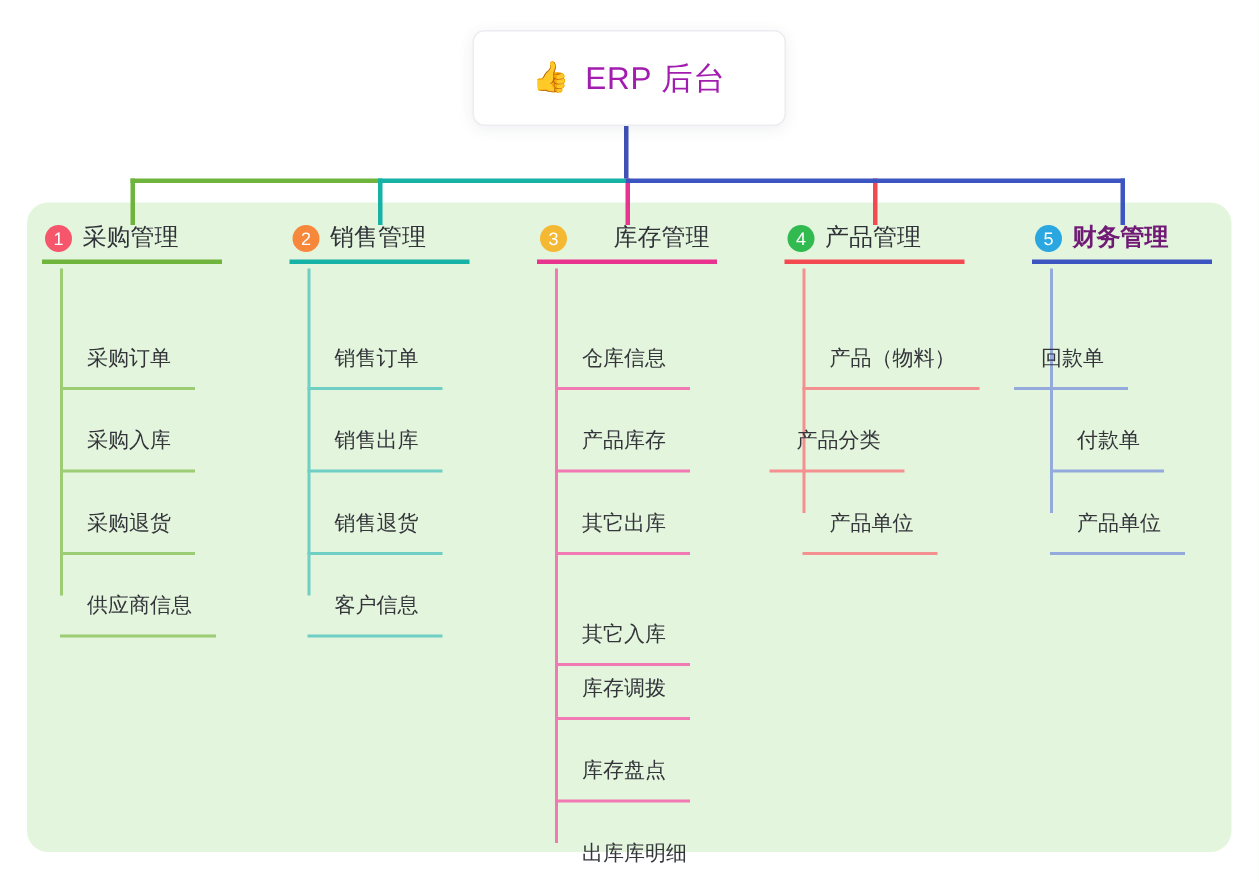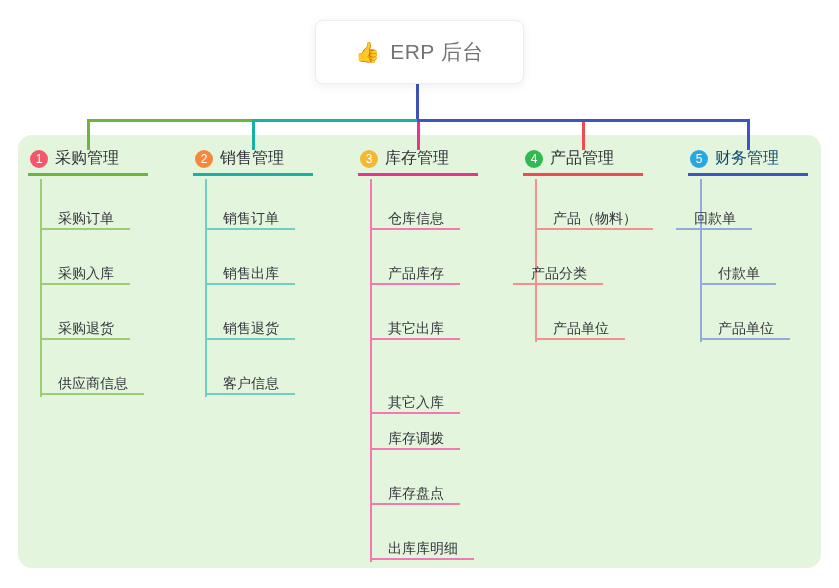--- a/index.html
+++ b/index.html
@@ -5,30 +5,30 @@
   html,body{margin:0;padding:0;background:#ffffff;}
   .canvas{position:relative;width:839px;height:588px;background:#ffffff;overflow:hidden;
           font-family:"Liberation Sans","DejaVu Sans",sans-serif;}
   .panel{position:absolute;left:18px;top:135px;width:803px;height:433px;
          border-radius:14px;background:#e4f5dd;}
   .root-card{position:absolute;left:315px;top:20px;width:207px;height:62px;
              background:#ffffff;border:1px solid #ececf1;border-radius:8px;
              box-shadow:0 2px 10px rgba(40,50,80,.08);
              display:flex;align-items:center;justify-content:center;gap:10px;z-index:5;}
   .root-icon{font-size:20px;color:#f0b42d;line-height:1;}
-  .root-title{font-size:21px;color:#737373;letter-spacing:.5px;}
+  .root-title{font-size:21px;color:#a21caf;letter-spacing:.5px;}
   .line{position:absolute;}
   .branch-header{position:absolute;height:29px;width:118px;border-bottom:3px solid;
                  display:flex;align-items:center;gap:7px;padding-left:2px;box-sizing:content-box;}
   .badge{width:18px;height:18px;border-radius:50%;color:#fff;font-size:12px;
          display:flex;align-items:center;justify-content:center;flex:0 0 auto;}
   .branch-title{font-size:16px;color:#2f3238;white-space:nowrap;}
   .child{position:absolute;height:26px;border-bottom:2px solid;
-         display:flex;align-items:flex-end;padding:0 16px 0 18px;
-         font-size:14px;color:#33353b;white-space:nowrap;width:max-content;}
+         display:flex;align-items:flex-end;padding:0 16px 10px 18px;
+         font-size:14px;color:#33353b;white-space:nowrap;width:max-content;margin-top:20px;}
 </style>
 </head>
 <body>
 
 <div class="canvas">
   <div class="panel"></div>
 
   <div class="root-card">
     <span class="root-icon">👍</span>
     <span class="root-title">ERP 后台</span>
@@ -59,40 +59,40 @@
         <span class="badge" style="background: rgb(247, 136, 59);">2</span>
         <span class="branch-title" style="color: rgb(47, 50, 56);">销售管理</span>
       </div>
       <div class="line" style="left: 205px; top: 179px; width: 2px; height: 218px; background: rgb(111, 207, 197);"></div>
       <div class="child" style="left: 205px; top: 202px; border-bottom-color: rgb(111, 207, 197); color: rgb(51, 53, 59);">销售订单</div>
       <div class="child" style="left: 205px; top: 257px; border-bottom-color: rgb(111, 207, 197); color: rgb(51, 53, 59);">销售出库</div>
       <div class="child" style="left: 205px; top: 312px; border-bottom-color: rgb(111, 207, 197); color: rgb(51, 53, 59);">销售退货</div>
       <div class="child" style="left: 205px; top: 367px; border-bottom-color: rgb(111, 207, 197); color: rgb(51, 53, 59);">客户信息</div>
       <div class="branch-header" style="left: 358px; top: 144px; border-bottom-color: rgb(233, 52, 143);">
         <span class="badge" style="background: rgb(245, 184, 50);">3</span>
-        <span class="branch-title" style="color: rgb(47, 50, 56);">库存管理</span>
+        <span class="branch-title" style="color: rgb(47, 50, 56); margin-left: 24px;">库存管理</span>
       </div>
       <div class="line" style="left: 370px; top: 179px; width: 2px; height: 383px; background: rgb(242, 122, 180);"></div>
       <div class="child" style="left: 370px; top: 202px; border-bottom-color: rgb(242, 122, 180); color: rgb(51, 53, 59);">仓库信息</div>
       <div class="child" style="left: 370px; top: 257px; border-bottom-color: rgb(242, 122, 180); color: rgb(51, 53, 59); text-align: right;">产品库存</div>
       <div class="child" style="left: 370px; top: 312px; border-bottom-color: rgb(242, 122, 180); color: rgb(51, 53, 59);">其它出库</div>
       <div class="child" style="left: 370px; top: 386px; border-bottom-color: rgb(242, 122, 180); color: rgb(51, 53, 59);">其它入库</div>
       <div class="child" style="left: 370px; top: 422px; border-bottom-color: rgb(242, 122, 180); color: rgb(51, 53, 59);">库存调拨</div>
       <div class="child" style="left: 370px; top: 477px; border-bottom-color: rgb(242, 122, 180); color: rgb(51, 53, 59);">库存盘点</div>
       <div class="child" style="left: 370px; top: 532px; border-bottom-color: rgb(242, 122, 180); color: rgb(51, 53, 59);">出库库明细</div>
       <div class="branch-header" style="left: 523px; top: 144px; border-bottom-color: rgb(242, 74, 80);">
         <span class="badge" style="background: rgb(48, 186, 80);">4</span>
         <span class="branch-title" style="color: rgb(47, 50, 56);">产品管理</span>
       </div>
       <div class="line" style="left: 535px; top: 179px; width: 2px; height: 163px; background: rgb(244, 144, 143);"></div>
       <div class="child" style="left: 535px; top: 202px; border-bottom-color: rgb(244, 144, 143); color: rgb(51, 53, 59);">产品（物料）</div>
       <div class="child" style="left: 513px; top: 257px; border-bottom-color: rgb(244, 144, 143); color: rgb(51, 53, 59);">产品分类</div>
       <div class="child" style="left: 535px; top: 312px; border-bottom-color: rgb(244, 144, 143); color: rgb(51, 53, 59);">产品单位</div>
       <div class="branch-header" style="left: 688px; top: 144px; border-bottom-color: rgb(61, 85, 192);">
         <span class="badge" style="background: rgb(42, 167, 224);">5</span>
-        <span class="branch-title" style="color: #0c4a6e;">财务管理</span>
+        <span class="branch-title" style="color: #701a75; font-weight: bold;">财务管理</span>
       </div>
       <div class="line" style="left: 700px; top: 179px; width: 2px; height: 163px; background: rgb(148, 170, 220);"></div>
       <div class="child" style="left: 676px; top: 202px; border-bottom-color: rgb(148, 170, 220); color: rgb(51, 53, 59);">回款单</div>
       <div class="child" style="left: 700px; top: 257px; border-bottom-color: rgb(148, 170, 220); color: rgb(51, 53, 59);">付款单</div>
       <div class="child" style="left: 700px; top: 312px; border-bottom-color: rgb(148, 170, 220); color: rgb(51, 53, 59);">产品单位</div>
     </div>
 </div>
 
 </body></html>

